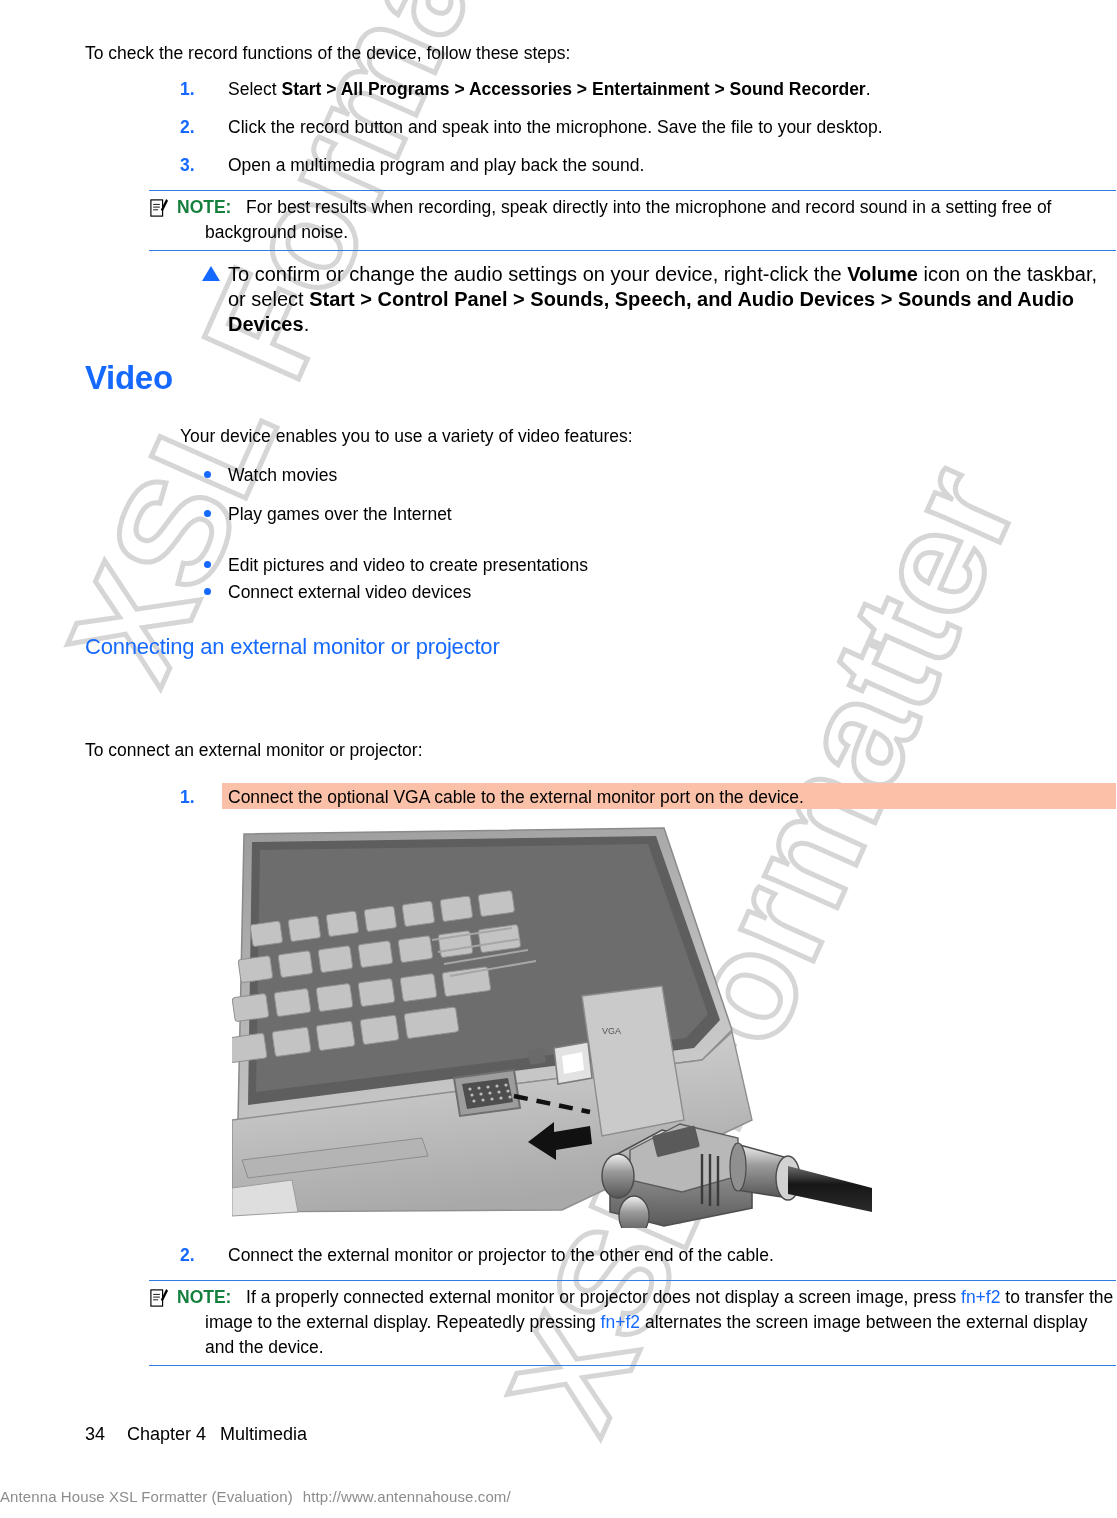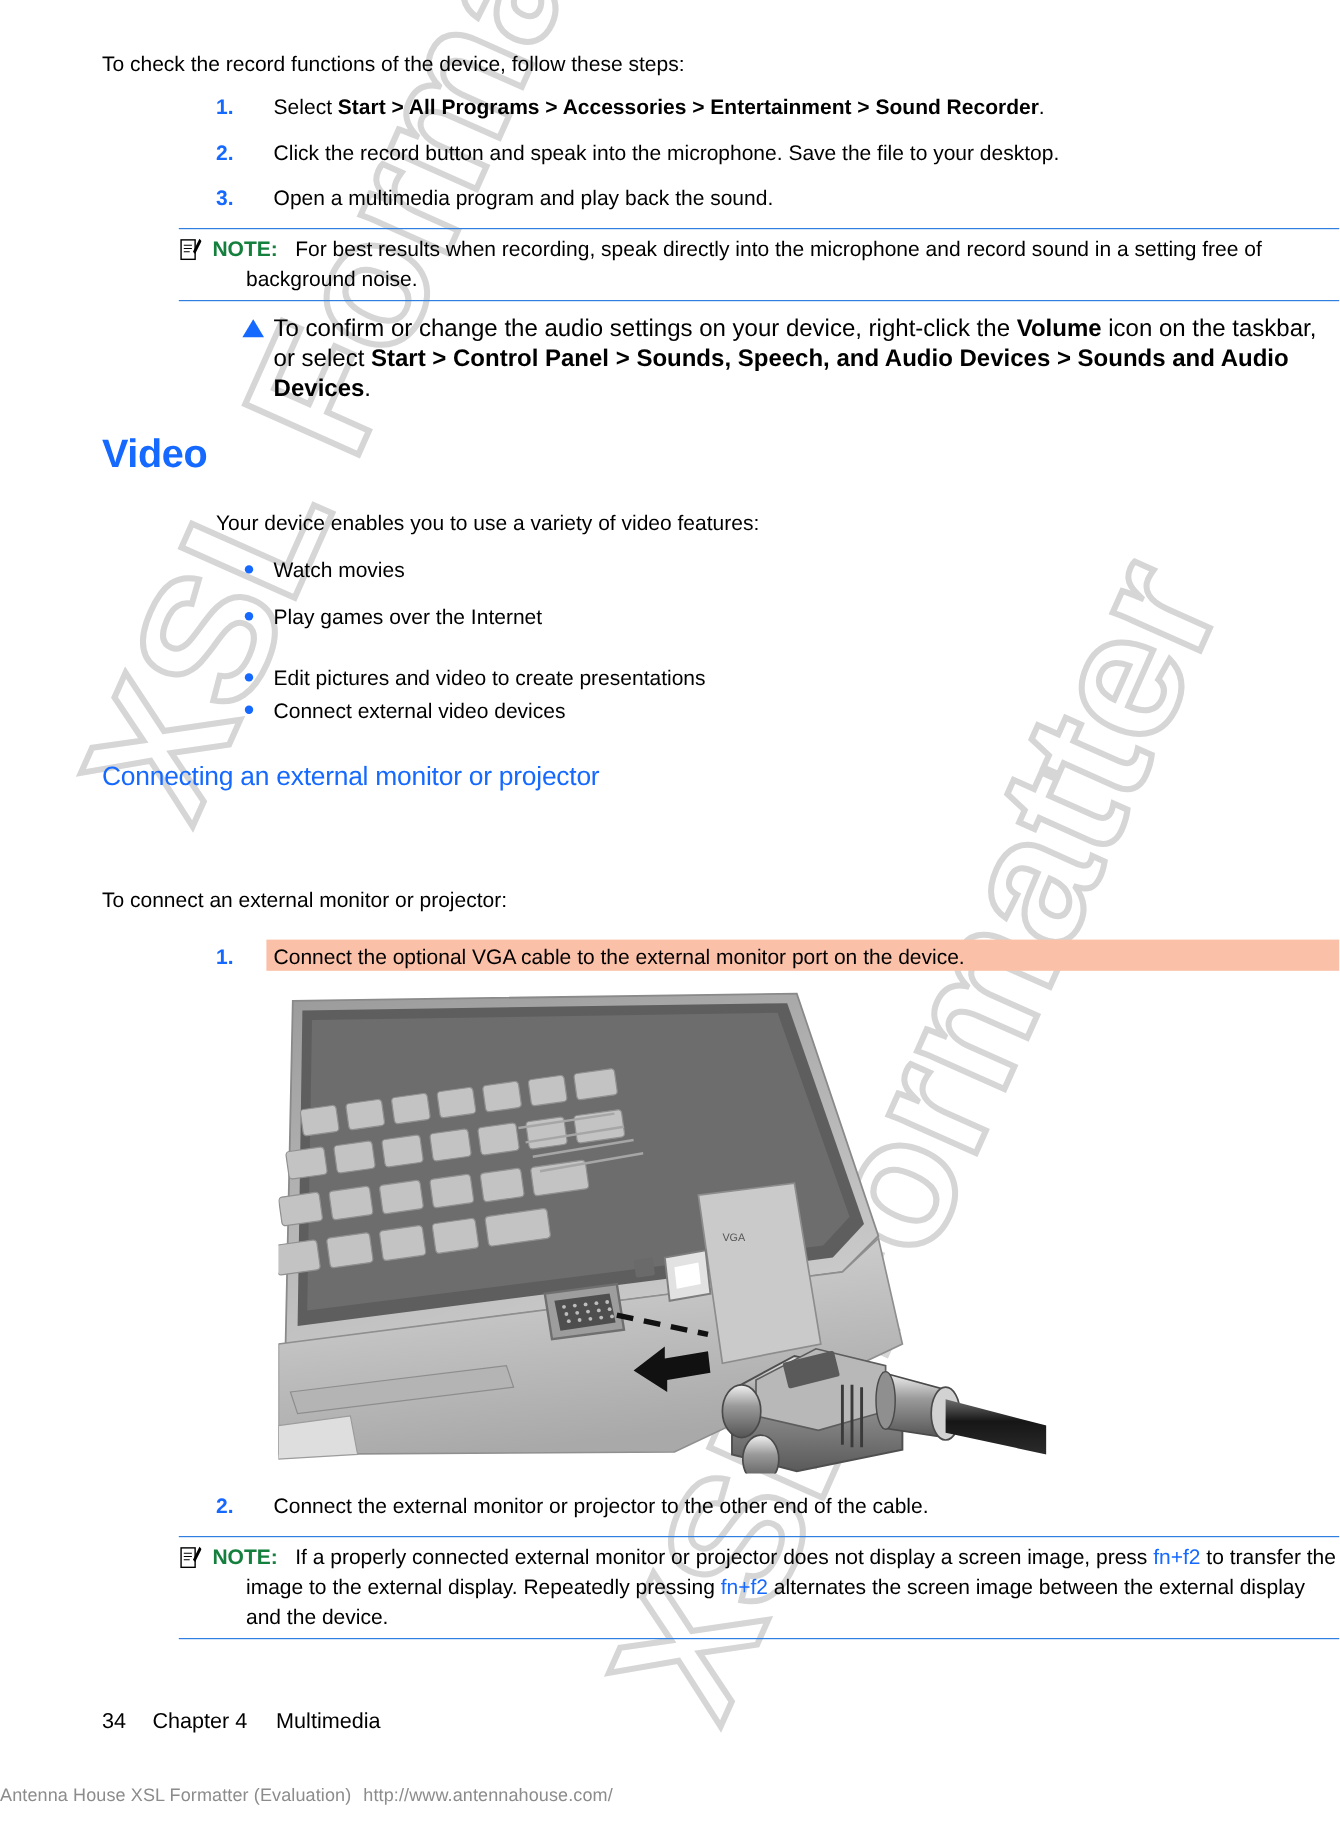--- a/index.html
+++ b/index.html
@@ -185,21 +185,21 @@
   }
 
   
   .footer-pagenum {
     position: absolute;
     left: 85px;
     top: 1424px;
     font-size: 18px;
   }
   .footer-pagenum .pn { margin-right: 22px; }
-  .footer-pagenum .chp { margin-right: 24px; }
+  .footer-pagenum .chp { margin-right: 14px; }
 
   .eval-bar {
     position: absolute;
     left: 0;
     top: 1488px;
     width: 1117px;
     font-size: 15px;
     color: #8c8c8c;
     letter-spacing: 0.1px;
   }

